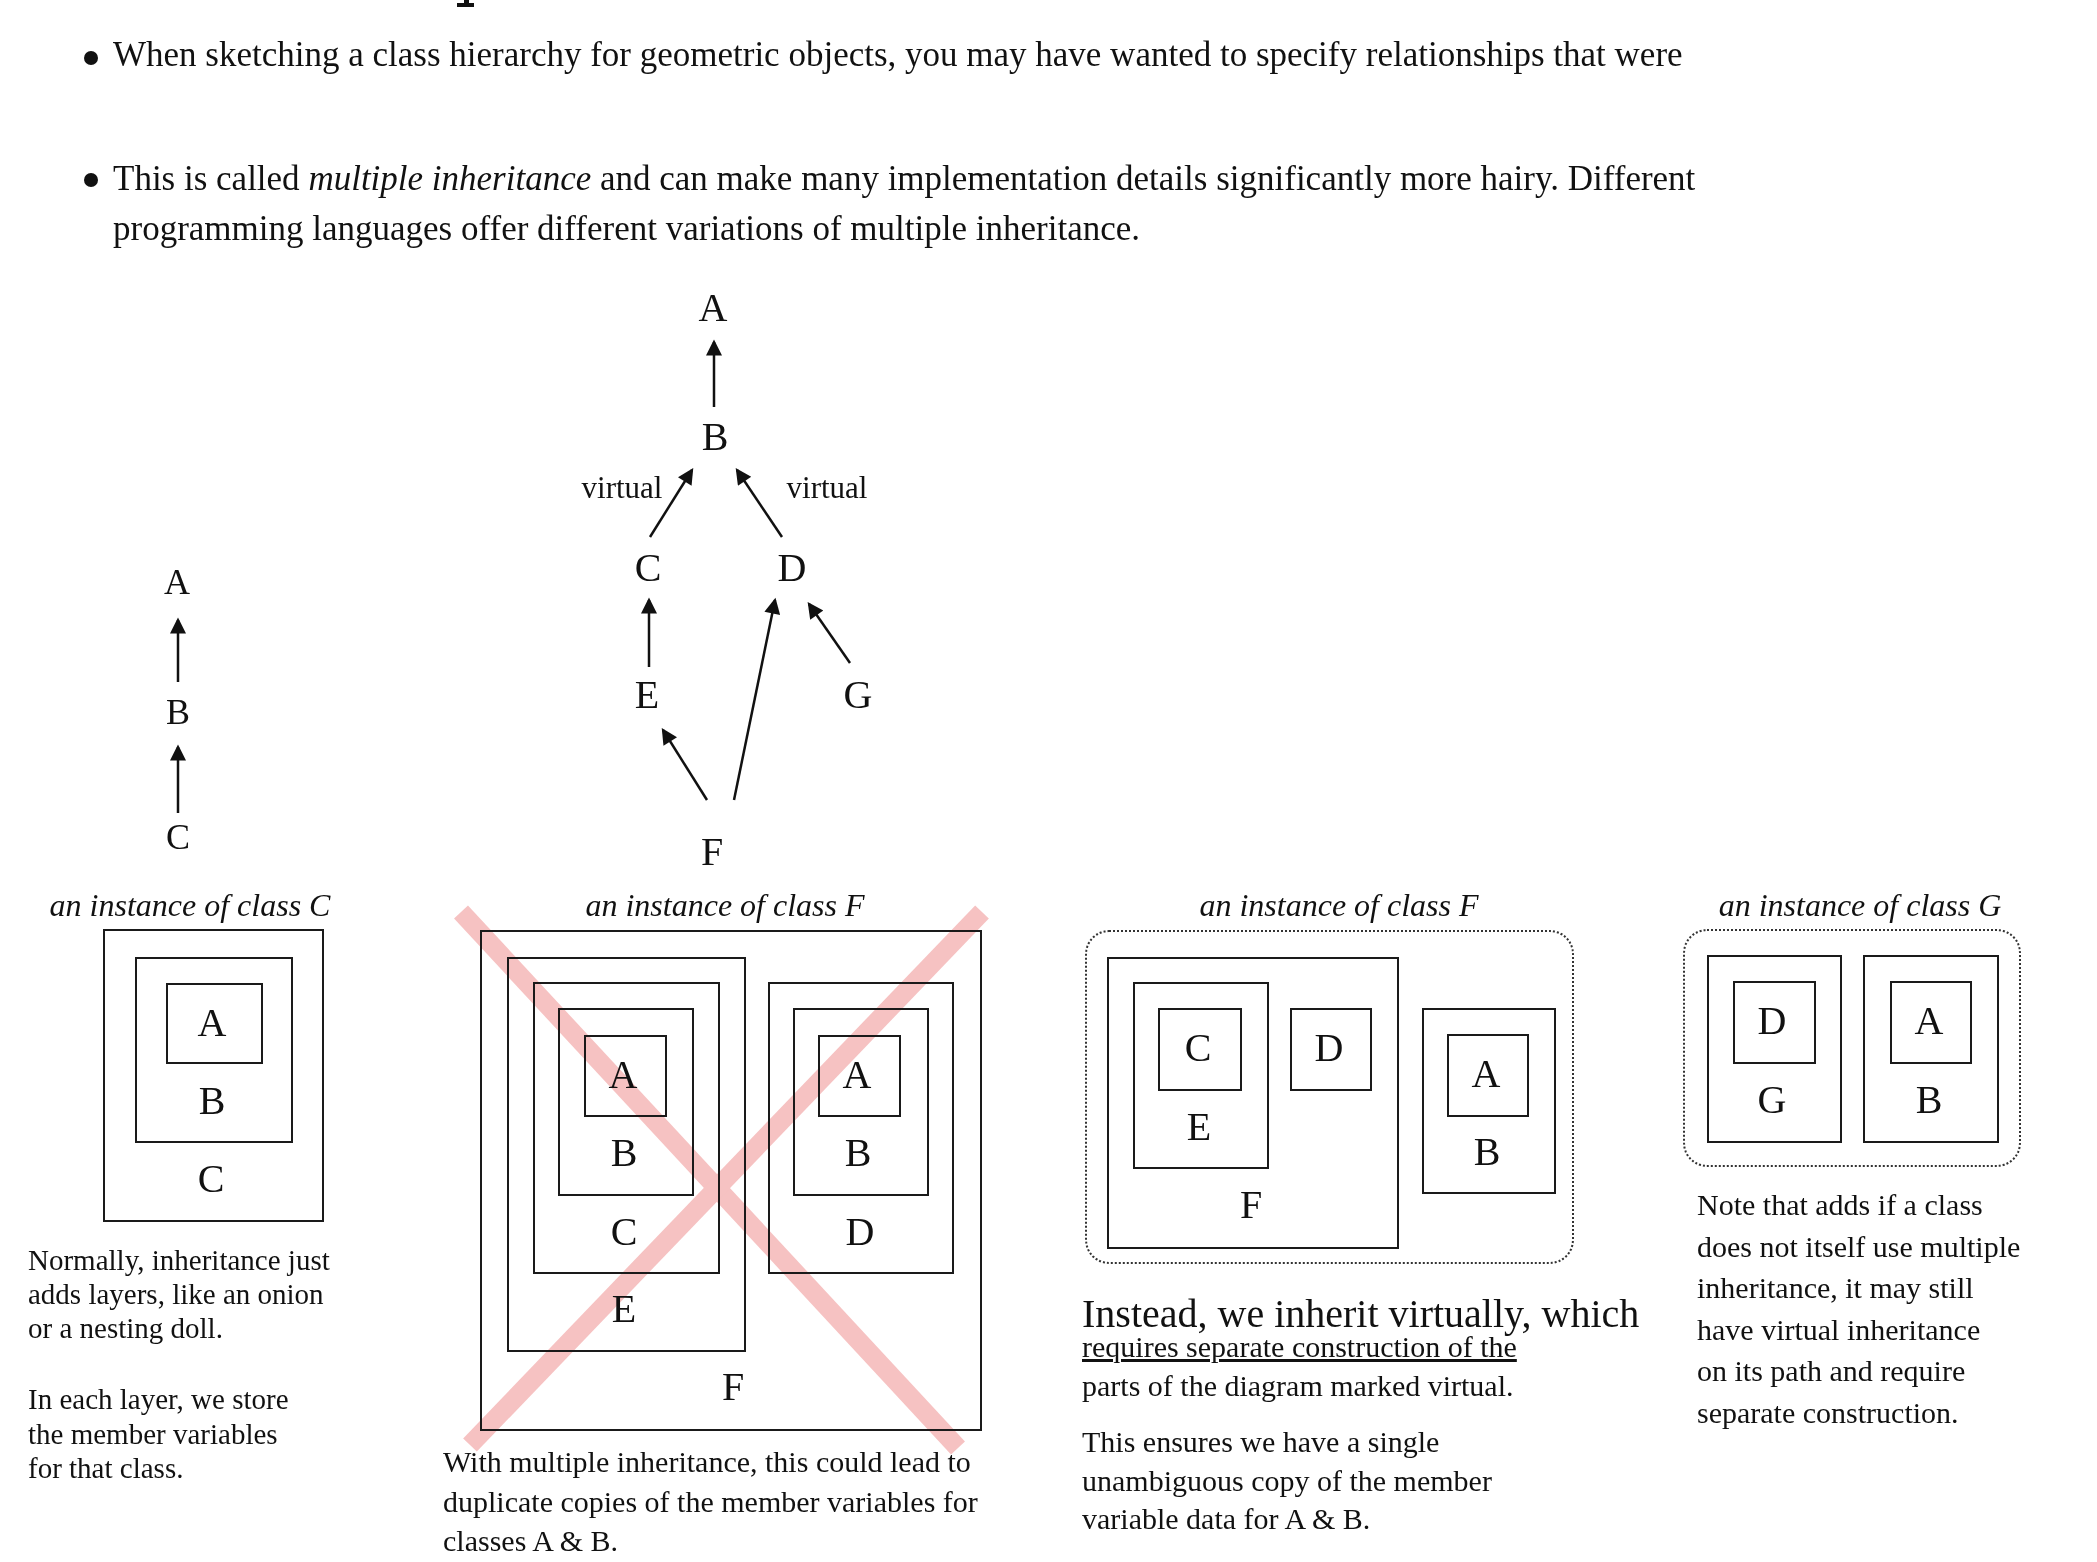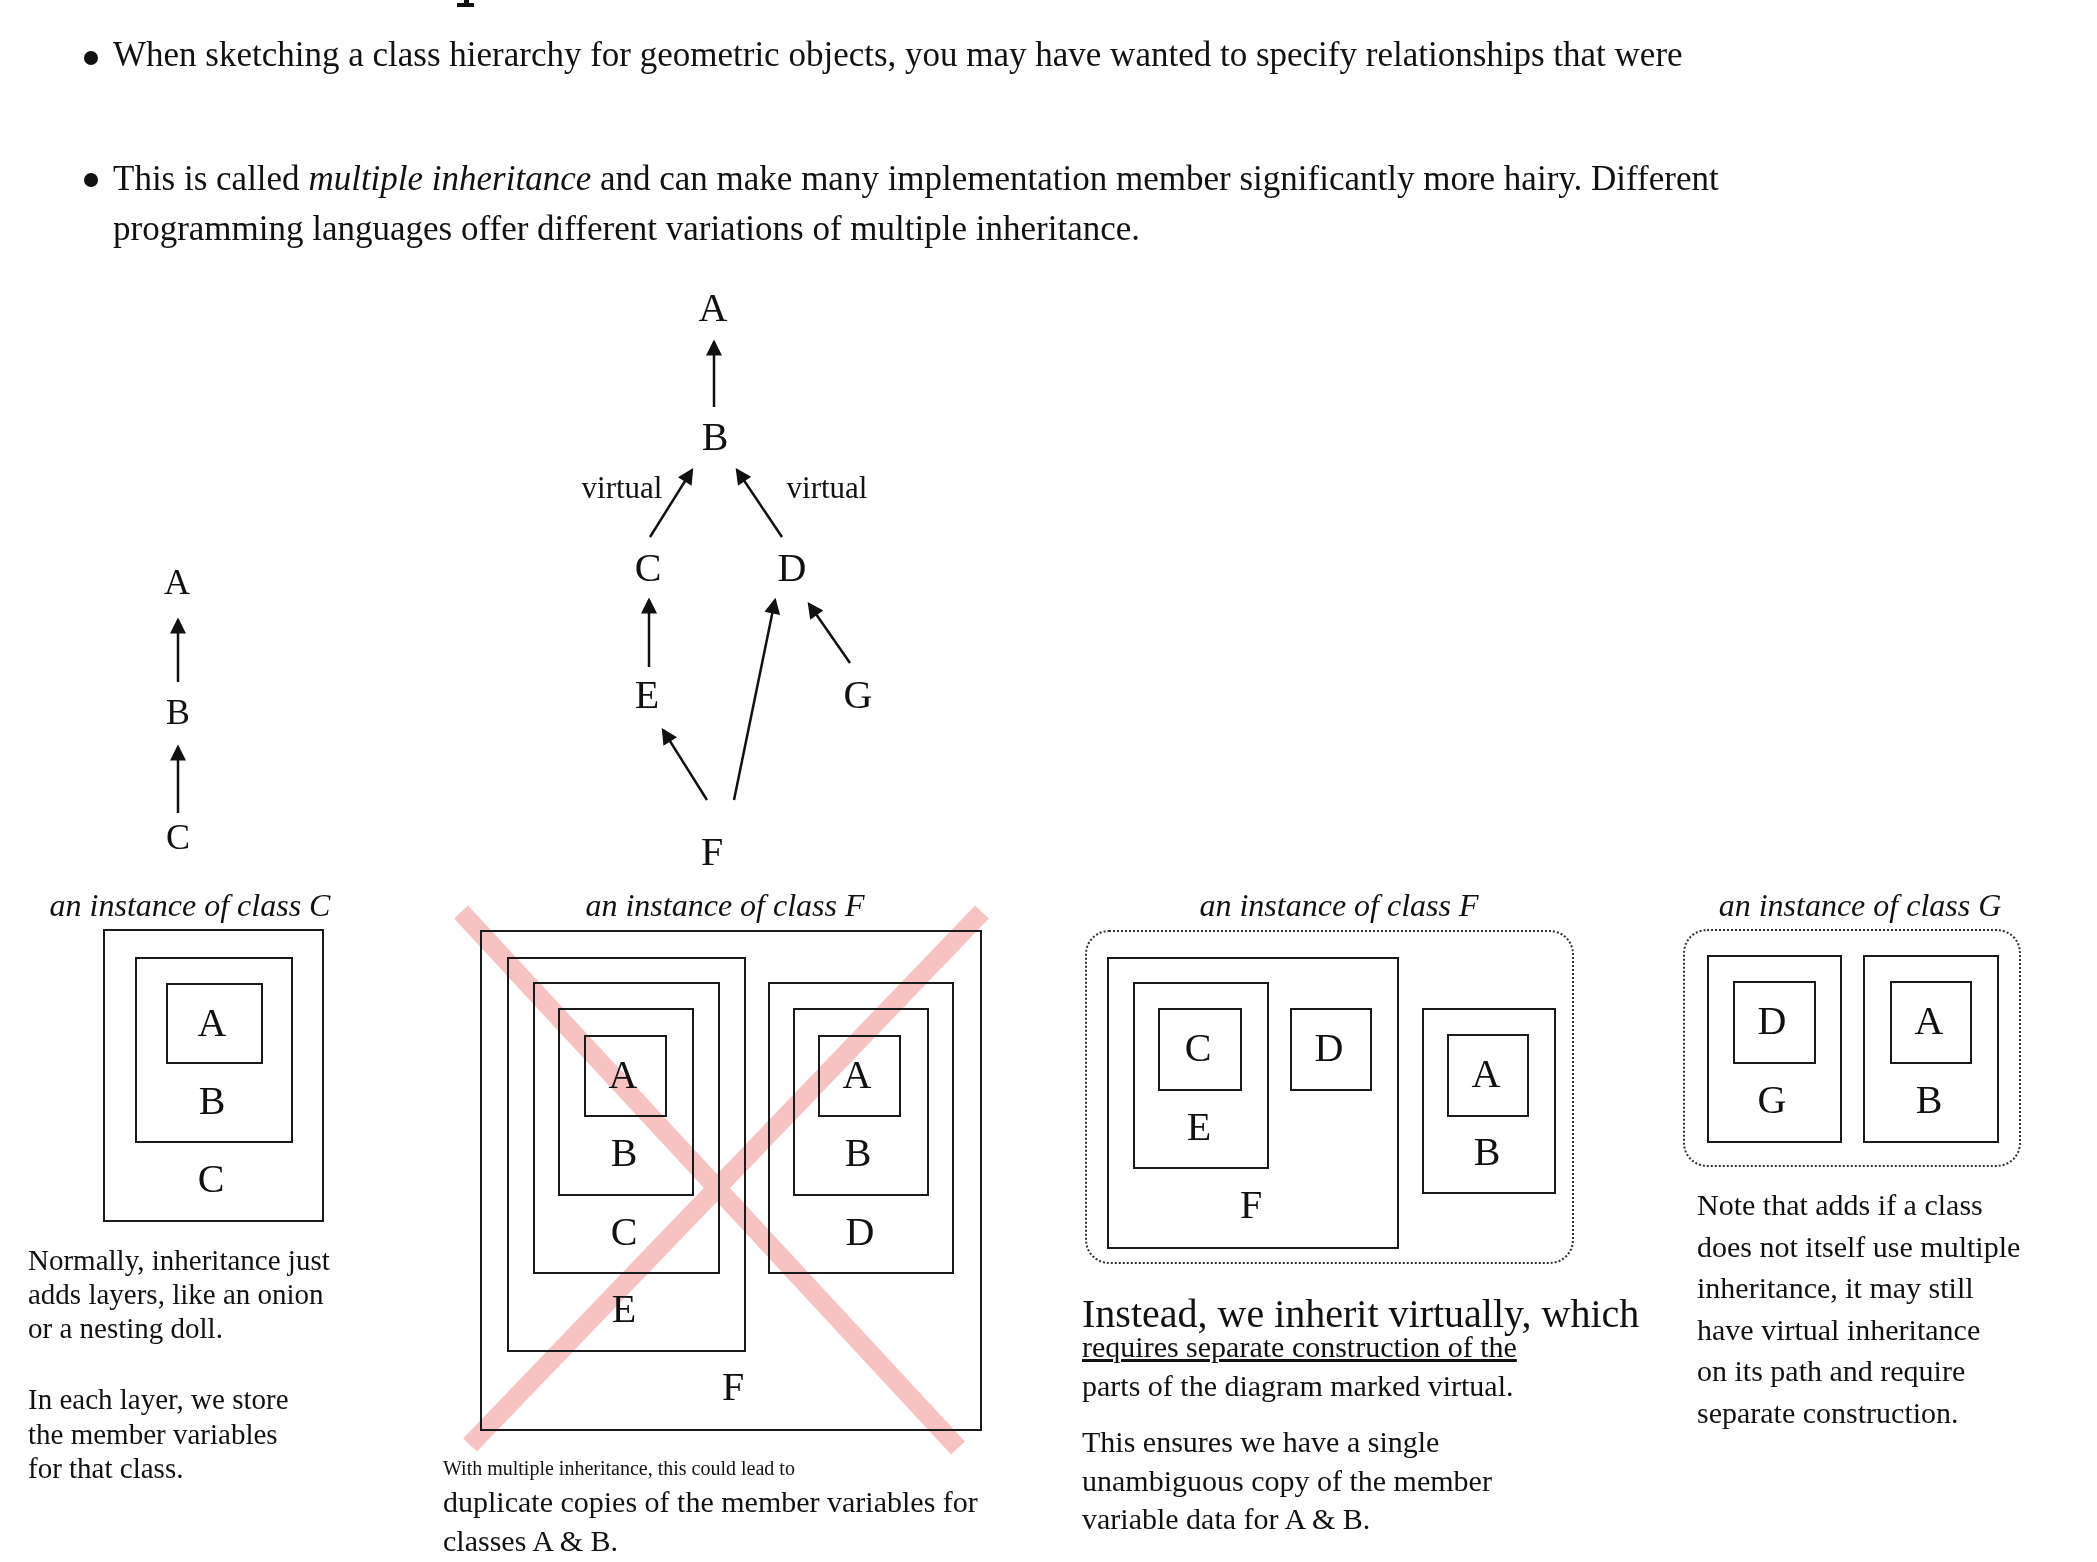--- a/index.html
+++ b/index.html
@@ -24,21 +24,21 @@
   <div class="frag" style="left:457px;top:3px;width:17px;height:4px;"></div>
   <div class="frag" style="left:464px;top:0px;width:5px;height:7px;"></div>
 
   <div class="bulletdot" style="left:84px;top:51px;"></div>
   <div class="cap" style="left:113px;top:37px;font-size:35px;">
     <span>When sketching a class hierarchy for geometric objects, you may have wanted to specify relationships that were</span>
   </div>
 
   <div class="bulletdot" style="left:84px;top:173px;"></div>
   <div class="cap" style="left:113px;top:161px;font-size:35px;">
-    <span>This is called </span><span class="ital">multiple inheritance</span><span> and can make many implementation member significantly more hairy.  Different</span>
+    <span>This is called </span><span class="ital">multiple inheritance</span><span> and can make many implementation details significantly more hairy.  Different</span>
   </div>
   <div class="cap" style="left:113px;top:211px;font-size:35px;">
     <span>programming languages offer different variations of multiple inheritance.</span>
   </div>
 
   <svg style="left:0;top:280px;" width="1000" height="600" viewBox="0 0 1000 600">
     <defs>
       <marker id="arr" viewBox="0 0 10 10" refX="8.5" refY="5" markerWidth="8" markerHeight="6.4" orient="auto">
         <path d="M0,0 L10,5 L0,10 z" fill="#111"></path>
       </marker>
@@ -98,21 +98,21 @@
   <div class="box" style="left:793px;top:1008px;width:132px;height:184px;"></div>
   <div class="box" style="left:818px;top:1035px;width:79px;height:78px;"></div>
   <div class="lbl" style="left:623px;top:1074px;font-size:40px;">A</div>
   <div class="lbl" style="left:624px;top:1152px;font-size:40px;">B</div>
   <div class="lbl" style="left:624px;top:1231px;font-size:40px;">C</div>
   <div class="lbl" style="left:624px;top:1308px;font-size:40px;">E</div>
   <div class="lbl" style="left:733px;top:1386px;font-size:40px;">F</div>
   <div class="lbl" style="left:857px;top:1074px;font-size:40px;">A</div>
   <div class="lbl" style="left:858px;top:1152px;font-size:40px;">B</div>
   <div class="lbl" style="left:860px;top:1231px;font-size:40px;">D</div>
-  <div class="cap" style="left:443px;top:1447px;font-size:20px;margin-top:11px;">With multiple inheritance, this could lead to</div>
+  <div class="cap" style="left:443px;top:1447px;font-size:30px;">With multiple inheritance, this could lead to</div>
   <div class="cap" style="left:443px;top:1487px;font-size:30px;">duplicate copies of the member variables for</div>
   <div class="cap" style="left:443px;top:1526px;font-size:30px;">classes A &amp; B.</div>
 
   <div class="lbl ital" style="left:1339px;top:905px;font-size:32px;">an instance of class F</div>
   <div class="dottedbox" style="left:1085px;top:930px;width:485px;height:330px;"></div>
   <div class="box" style="left:1107px;top:957px;width:288px;height:288px;"></div>
   <div class="box" style="left:1133px;top:982px;width:132px;height:183px;"></div>
   <div class="box" style="left:1158px;top:1008px;width:80px;height:79px;"></div>
   <div class="box" style="left:1290px;top:1008px;width:78px;height:79px;"></div>
   <div class="box" style="left:1422px;top:1008px;width:130px;height:182px;"></div>

